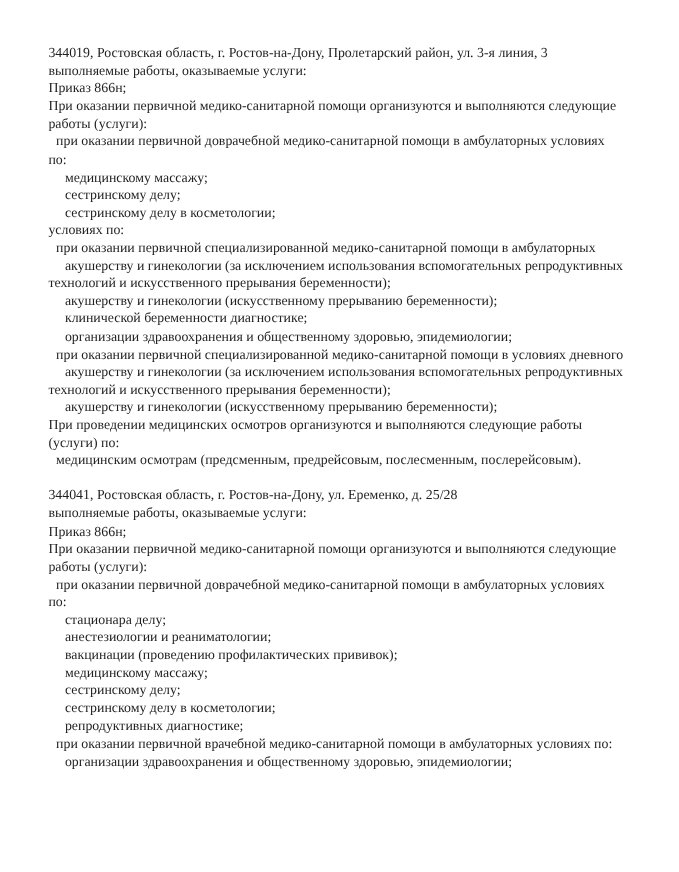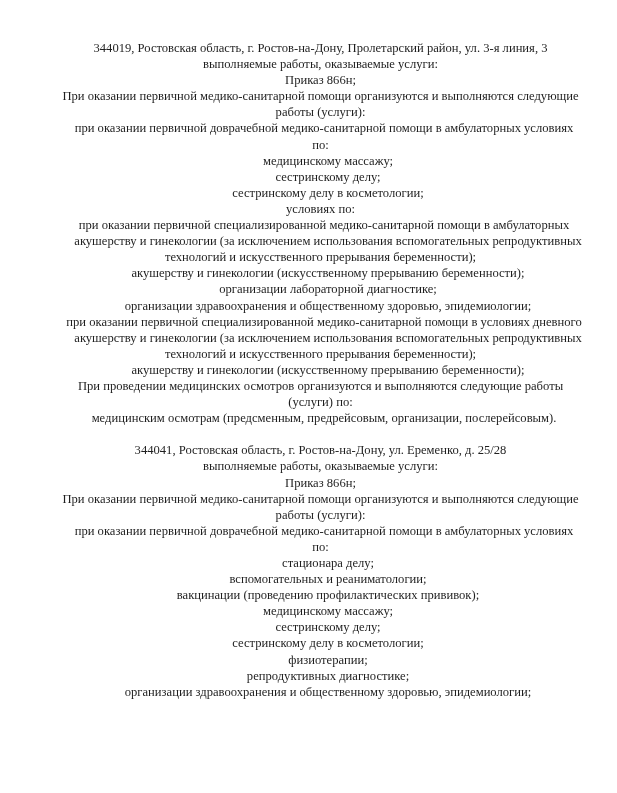--- a/index.html
+++ b/index.html
@@ -16,21 +16,20 @@
   }
   .doc-body {
     position: absolute;
     top: 40px;
     left: 44px;
     right: 20px;
     font-family: "Liberation Serif", "DejaVu Serif", serif;
     font-size: 12.6px;
     color: #1f1f1f;
     letter-spacing: 0;
-    text-align: center;
   }
   .line {
     height: 16.1px;
     line-height: 16.1px;
     white-space: pre;
     overflow: visible;
   }
   .indent-0 { padding-left: 0; }
   .indent-1 { padding-left: 7px; }
   .indent-2 { padding-left: 15px; }
@@ -49,40 +48,40 @@
       <div class="line indent-1">при оказании первичной доврачебной медико-санитарной помощи в амбулаторных условиях</div>
       <div class="line indent-0">по:</div>
       <div class="line indent-2">медицинскому массажу;</div>
       <div class="line indent-2">сестринскому делу;</div>
       <div class="line indent-2">сестринскому делу в косметологии;</div>
       <div class="line indent-0">условиях по:</div>
       <div class="line indent-1">при оказании первичной специализированной медико-санитарной помощи в амбулаторных</div>
       <div class="line indent-2">акушерству и гинекологии (за исключением использования вспомогательных репродуктивных</div>
       <div class="line indent-0">технологий и искусственного прерывания беременности);</div>
       <div class="line indent-2">акушерству и гинекологии (искусственному прерыванию беременности);</div>
-      <div class="line indent-2">организации лабораторной диагностике;</div>
+      <div class="line indent-2">клинической беременности диагностике;</div>
       <div class="line indent-2">организации здравоохранения и общественному здоровью, эпидемиологии;</div>
       <div class="line indent-1">при оказании первичной специализированной медико-санитарной помощи в условиях дневного</div>
       <div class="line indent-2">акушерству и гинекологии (за исключением использования вспомогательных репродуктивных</div>
       <div class="line indent-0">технологий и искусственного прерывания беременности);</div>
       <div class="line indent-2">акушерству и гинекологии (искусственному прерыванию беременности);</div>
       <div class="line indent-0">При проведении медицинских осмотров организуются и выполняются следующие работы</div>
       <div class="line indent-0">(услуги) по:</div>
-      <div class="line indent-1">медицинским осмотрам (предсменным, предрейсовым, организации, послерейсовым).</div>
+      <div class="line indent-1">медицинским осмотрам (предсменным, предрейсовым, послесменным, послерейсовым).</div>
       <div class="line indent-0 blank-line"></div>
       <div class="line indent-0">344041, Ростовская область, г. Ростов-на-Дону, ул. Еременко, д. 25/28</div>
       <div class="line indent-0">выполняемые работы, оказываемые услуги:</div>
       <div class="line indent-0">Приказ 866н;</div>
       <div class="line indent-0">При оказании первичной медико-санитарной помощи организуются и выполняются следующие</div>
       <div class="line indent-0">работы (услуги):</div>
       <div class="line indent-1">при оказании первичной доврачебной медико-санитарной помощи в амбулаторных условиях</div>
       <div class="line indent-0">по:</div>
       <div class="line indent-2">стационара делу;</div>
-      <div class="line indent-2">вспомогательных и реаниматологии;</div>
+      <div class="line indent-2">анестезиологии и реаниматологии;</div>
       <div class="line indent-2">вакцинации (проведению профилактических прививок);</div>
       <div class="line indent-2">медицинскому массажу;</div>
       <div class="line indent-2">сестринскому делу;</div>
       <div class="line indent-2">сестринскому делу в косметологии;</div>
-      <div class="line indent-2">физиотерапии;</div>
       <div class="line indent-2">репродуктивных диагностике;</div>
+      <div class="line indent-1">при оказании первичной врачебной медико-санитарной помощи в амбулаторных условиях по:</div>
       <div class="line indent-2">организации здравоохранения и общественному здоровью, эпидемиологии;</div>
     </div>
 </div>
 
 </body></html>

